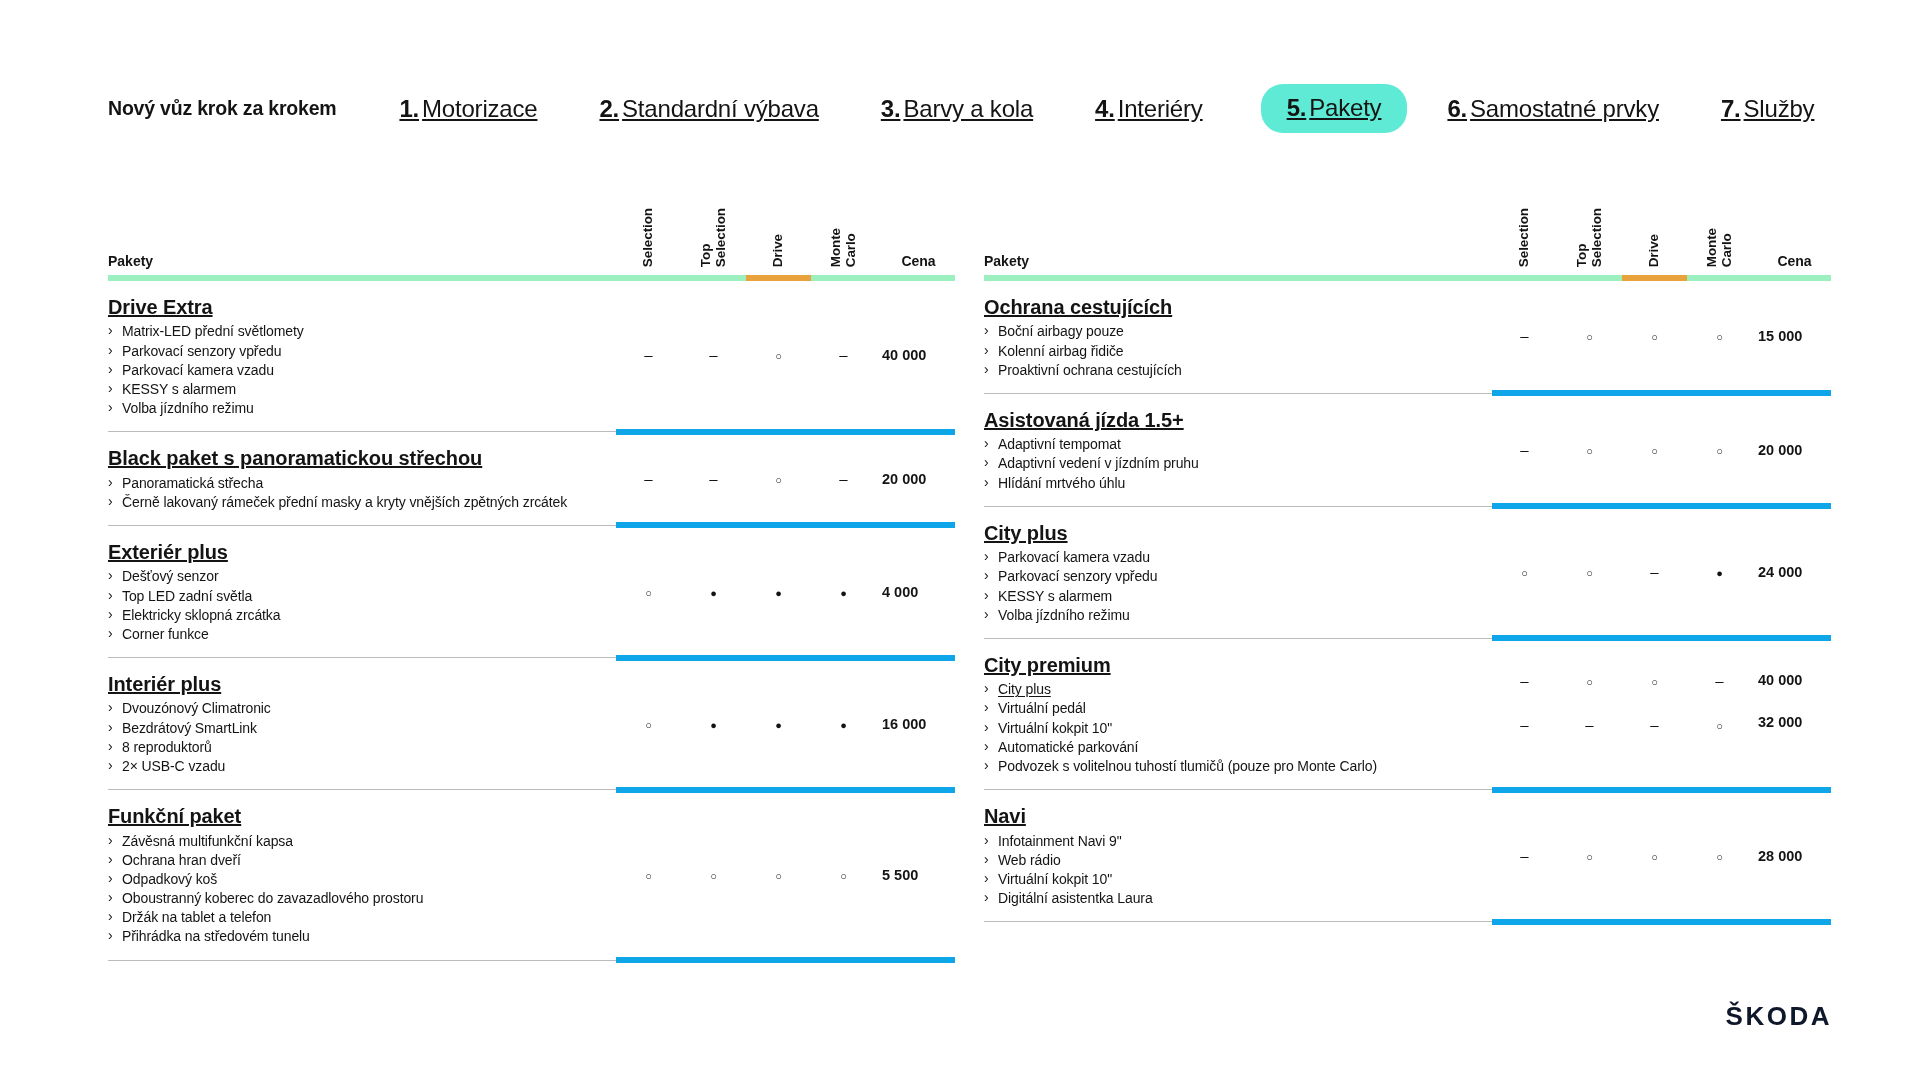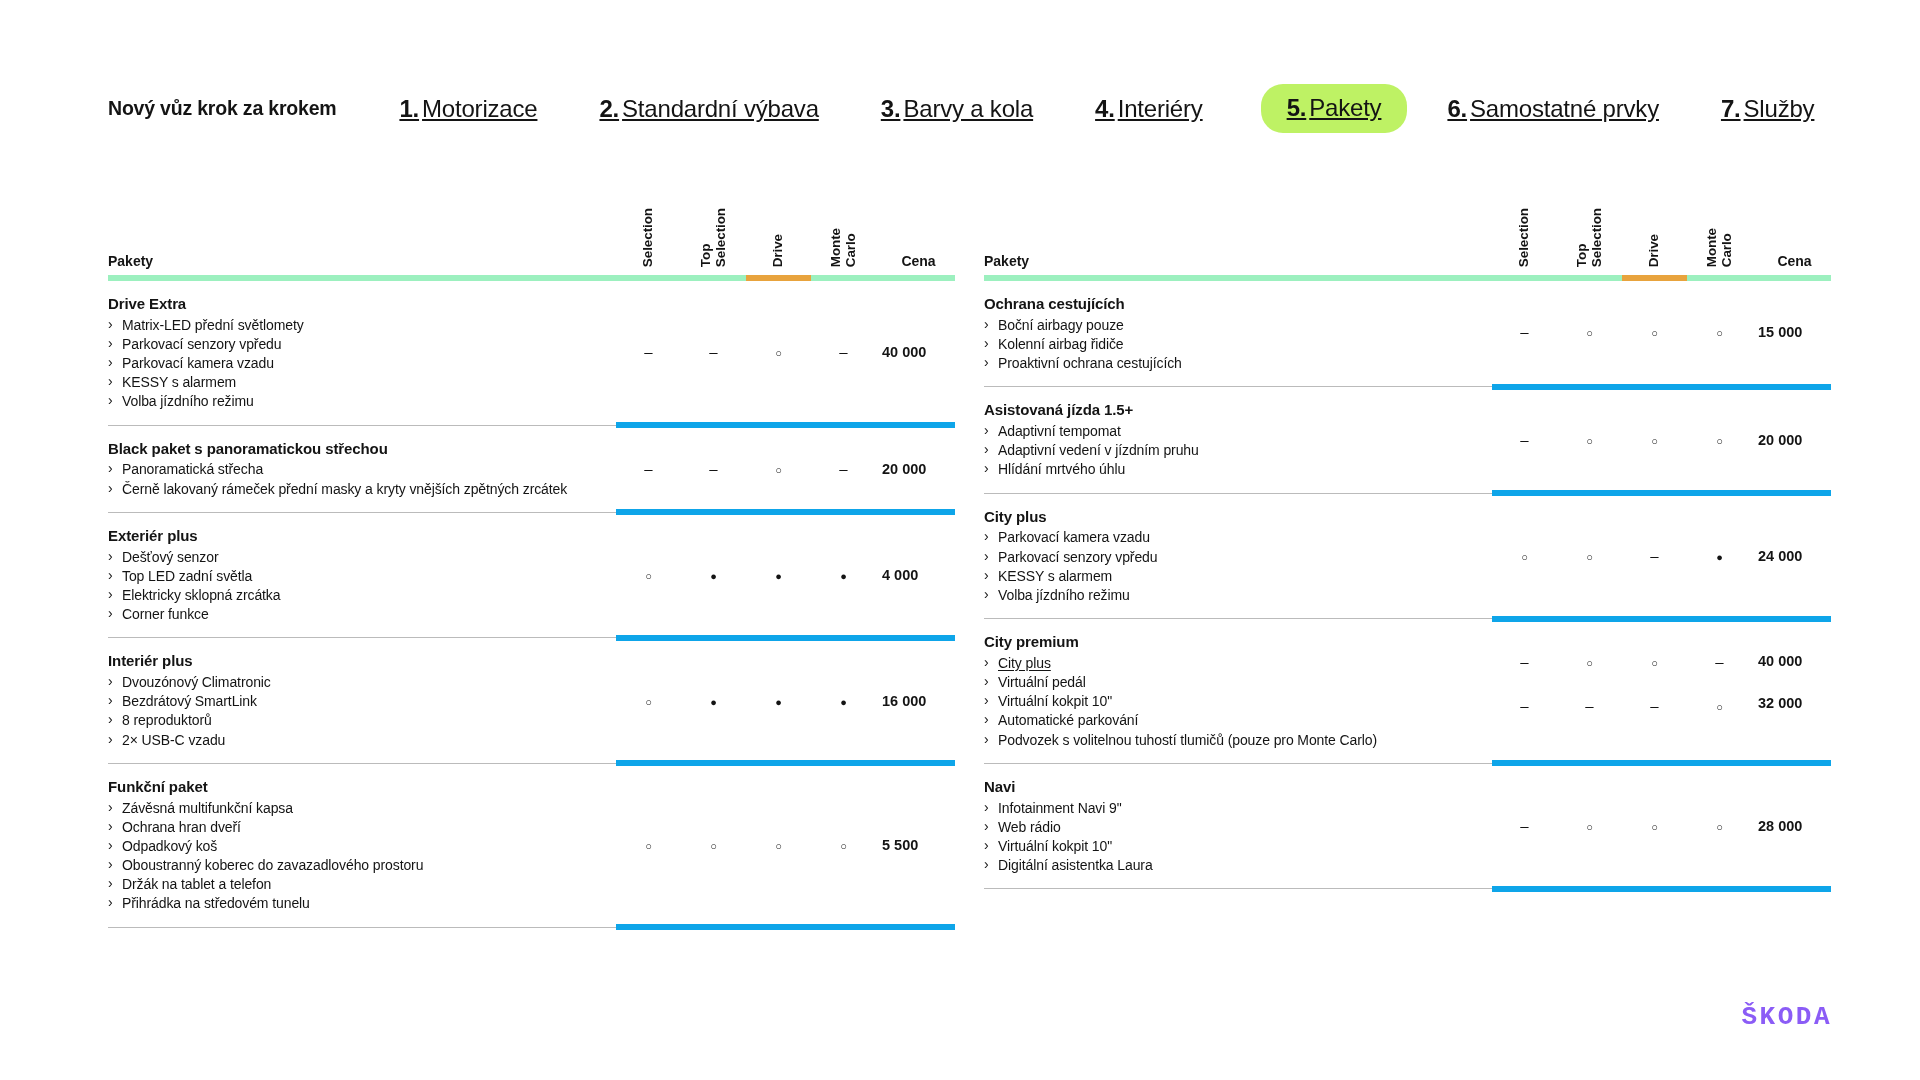--- a/index.html
+++ b/index.html
@@ -32,21 +32,21 @@
     font-size: 24px;
     font-weight: 400;
     letter-spacing: -0.2px;
     padding: 0;
     margin-right: 62px;
     display: inline-block;
     text-decoration: underline;
   }
   .nav-item .num { font-weight: 700; margin-right: 3px; }
   .nav-item.active {
-    background: #bef264;
+    background: #5eead4;
     border-radius: 22px;
     padding: 10px 26px 11px 26px;
     margin-right: 40px;
     margin-left: -4px;
   }
   .nav-item.last { margin-right: 0; }
 
   
   .table-wrap {
     position: absolute;
@@ -104,25 +104,26 @@
     padding: 0;
     border-bottom: 1px solid #BBBBBB;
   }
   tbody tr.group > td { padding-top: 13px; padding-bottom: 13px; }
   tbody td.desc { padding-right: 24px; }
   tbody td.mark, tbody td.price { border-bottom: 6px solid #0ea5e9; }
   tbody td.mark  { text-align: center; }
   tbody td.price { text-align: left; padding-left: 6px; font-weight: 700; font-size: 14.5px; }
 
   .pkg-title {
-    font-size: 15px;
+    font-size: 20px;
     font-weight: 700;
     letter-spacing: -0.1px;
     margin-bottom: 2px;
     line-height: 1.32;
+    text-decoration: underline;
   }
   ul.feat { list-style: none; }
   ul.feat li {
     font-size: 14px;
     line-height: 1.37;
     letter-spacing: -0.1px;
     position: relative;
     padding-left: 14px;
   }
   ul.feat li::before {
@@ -472,17 +473,17 @@
             <td class="mark vmid"><span class="mk open"></span></td>
             <td class="mark vmid"><span class="mk open"></span></td>
             <td class="mark vmid"><span class="mk open"></span></td>
             <td class="price vmid">28 000</td>
           </tr>
         </tbody>
     </table>
   </div>
 
 
-  <div class="logo" style="color: #8b5cf6; font-family: Liberation Mono, monospace;">
+  <div class="logo" style="color: #0f172a;">
     <span>ŠKODA</span>
   </div>
 
 </div>
 
 </body></html>

